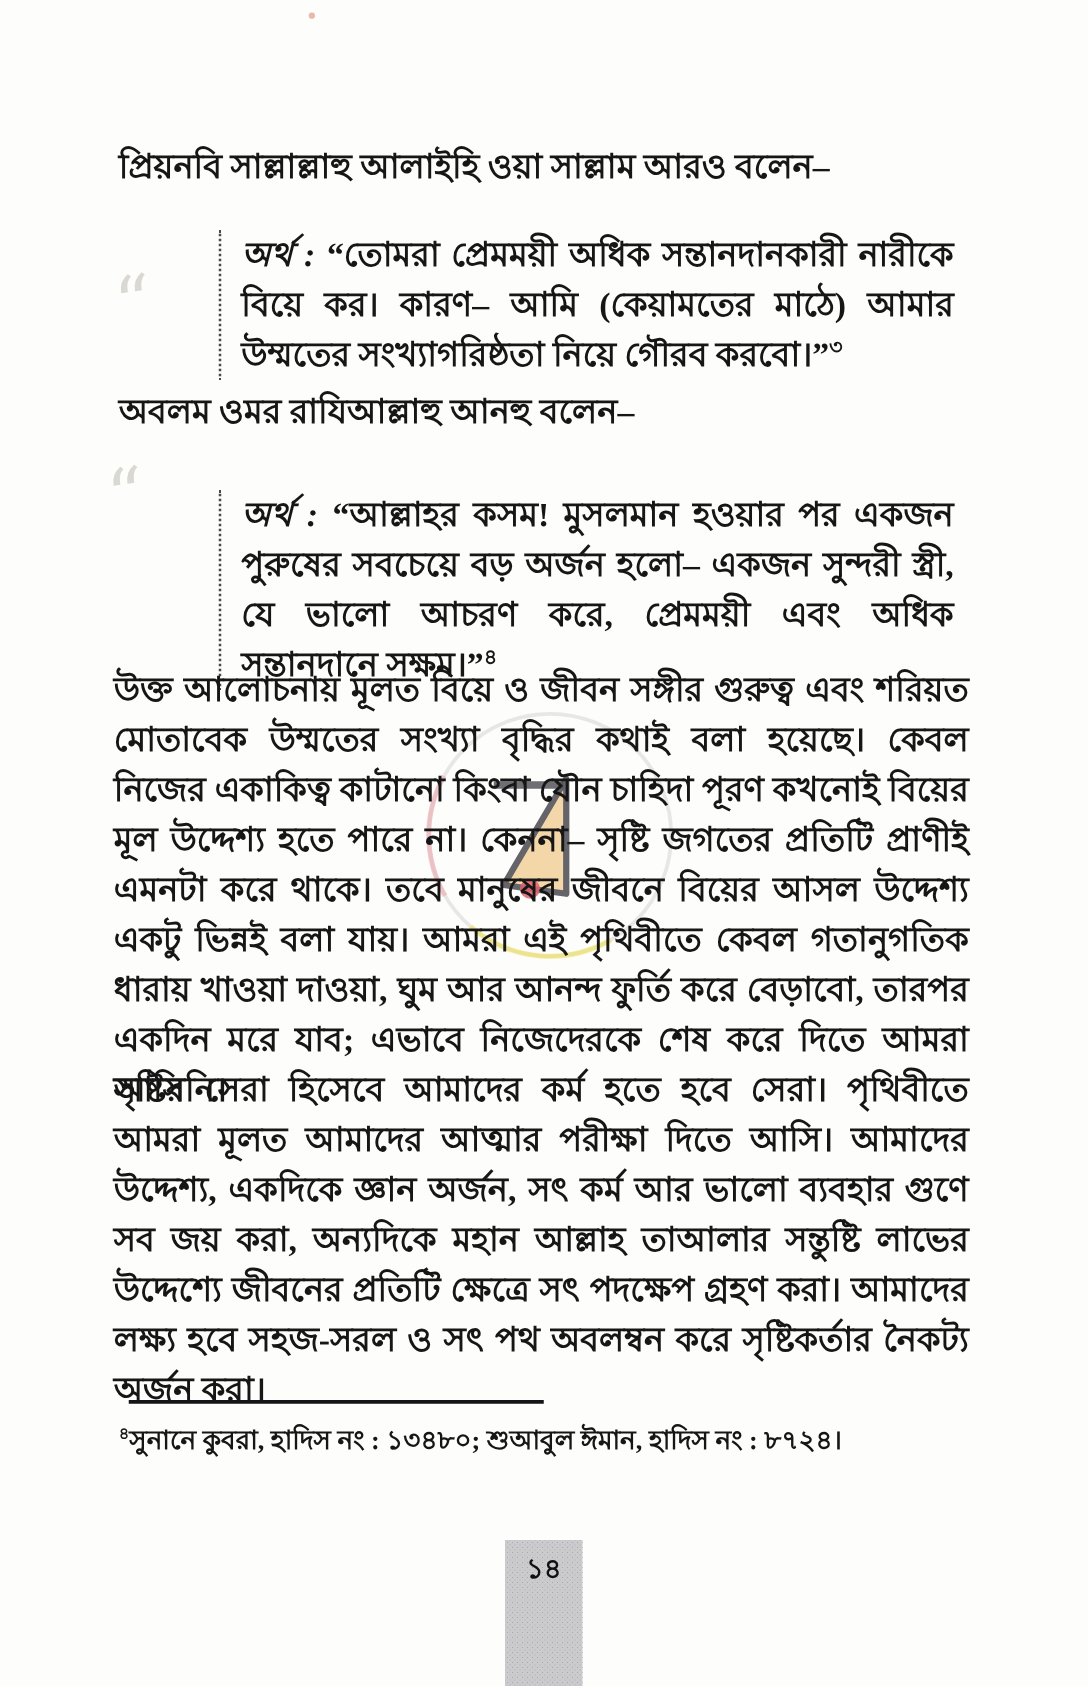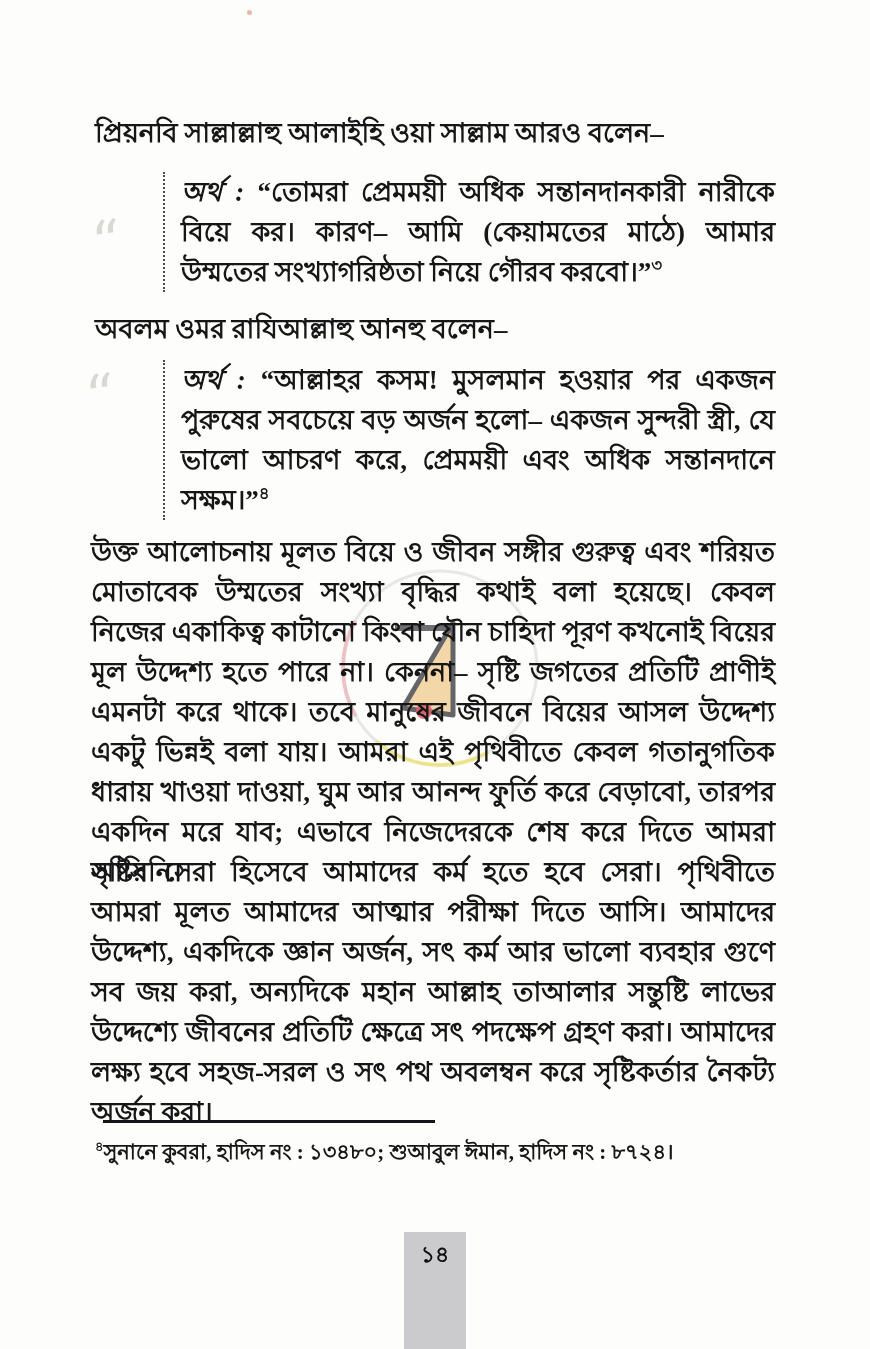--- a/index.html
+++ b/index.html
@@ -17,21 +17,21 @@
   .intro {
     left: 95px; width: 690px;
     font-size: 27px; line-height: 42px;
     text-align: left;
   }
   .quote-block {
     position: absolute;
     left: 163px; width: 612px;
   }
   .quote-inner {
-    margin: 0;
+    margin: 12px;
     border-left: 2px dotted #4a4a4a;
     padding-left: 16px;
     font-size: 27px; line-height: 40px;
     font-weight: 600;
     text-align: justify;
   }
   .q-label { font-style: italic; }
   .para {
     left: 91px; width: 684px;
     font-size: 27px; line-height: 40px;
@@ -119,21 +119,21 @@
     <div class="quote-block" style="top:172px;">
       <p class="quote-inner">
         <span class="q-label">অর্থ :</span>
         <span>“তোমরা প্রেমময়ী অধিক সন্তানদানকারী নারীকে বিয়ে কর। কারণ– আমি (কেয়ামতের মাঠে) আমার উম্মতের সংখ্যাগরিষ্ঠতা নিয়ে গৌরব করবো।”</span><sup class="ref">৩</sup>
       </p>
     </div>
 
     <p class="txt intro" style="top:308px;">অবলম ওমর রাযিআল্লাহু আনহু বলেন–</p>
 
     <span class="margin-quote" style="left:86px; top:362px;">“</span>
-    <div class="quote-block" style="top:360px;">
+    <div class="quote-block" style="top:380px;">
       <p class="quote-inner">
         <span class="q-label">অর্থ :</span>
         <span>“আল্লাহর কসম! মুসলমান হওয়ার পর একজন পুরুষের সবচেয়ে বড় অর্জন হলো– একজন সুন্দরী স্ত্রী, যে ভালো আচরণ করে, প্রেমময়ী এবং অধিক সন্তানদানে সক্ষম।”</span><sup class="ref">৪</sup>
       </p>
     </div>
 
     <p class="txt para" style="top:496px;">উক্ত আলোচনায় মূলত বিয়ে ও জীবন সঙ্গীর গুরুত্ব এবং শরিয়ত মোতাবেক উম্মতের সংখ্যা বৃদ্ধির কথাই বলা হয়েছে। কেবল নিজের একাকিত্ব কাটানো কিংবা যৌন চাহিদা পূরণ কখনোই বিয়ের মূল উদ্দেশ্য হতে পারে না। কেননা– সৃষ্টি জগতের প্রতিটি প্রাণীই এমনটা করে থাকে। তবে মানুষের জীবনে বিয়ের আসল উদ্দেশ্য একটু ভিন্নই বলা যায়। আমরা এই পৃথিবীতে কেবল গতানুগতিক ধারায় খাওয়া দাওয়া, ঘুম আর আনন্দ ফুর্তি করে বেড়াবো, তারপর একদিন মরে যাব; এভাবে নিজেদেরকে শেষ করে দিতে আমরা আসিনি।</p>
 
     <p class="txt para" style="top:816px;">সৃষ্টির সেরা হিসেবে আমাদের কর্ম হতে হবে সেরা। পৃথিবীতে আমরা মূলত আমাদের আত্মার পরীক্ষা দিতে আসি। আমাদের উদ্দেশ্য, একদিকে জ্ঞান অর্জন, সৎ কর্ম আর ভালো ব্যবহার গুণে সব জয় করা, অন্যদিকে মহান আল্লাহ তাআলার সন্তুষ্টি লাভের উদ্দেশ্যে জীবনের প্রতিটি ক্ষেত্রে সৎ পদক্ষেপ গ্রহণ করা। আমাদের লক্ষ্য হবে সহজ-সরল ও সৎ পথ অবলম্বন করে সৃষ্টিকর্তার নৈকট্য অর্জন করা।</p>
 

